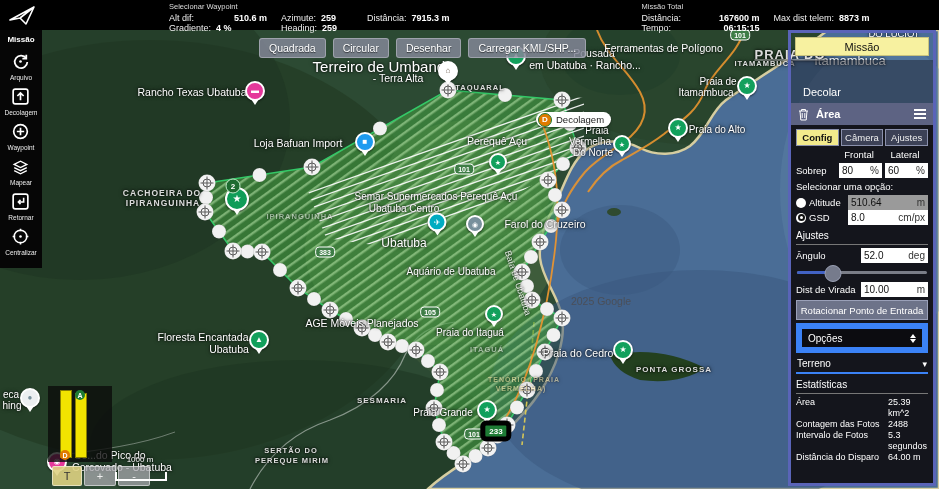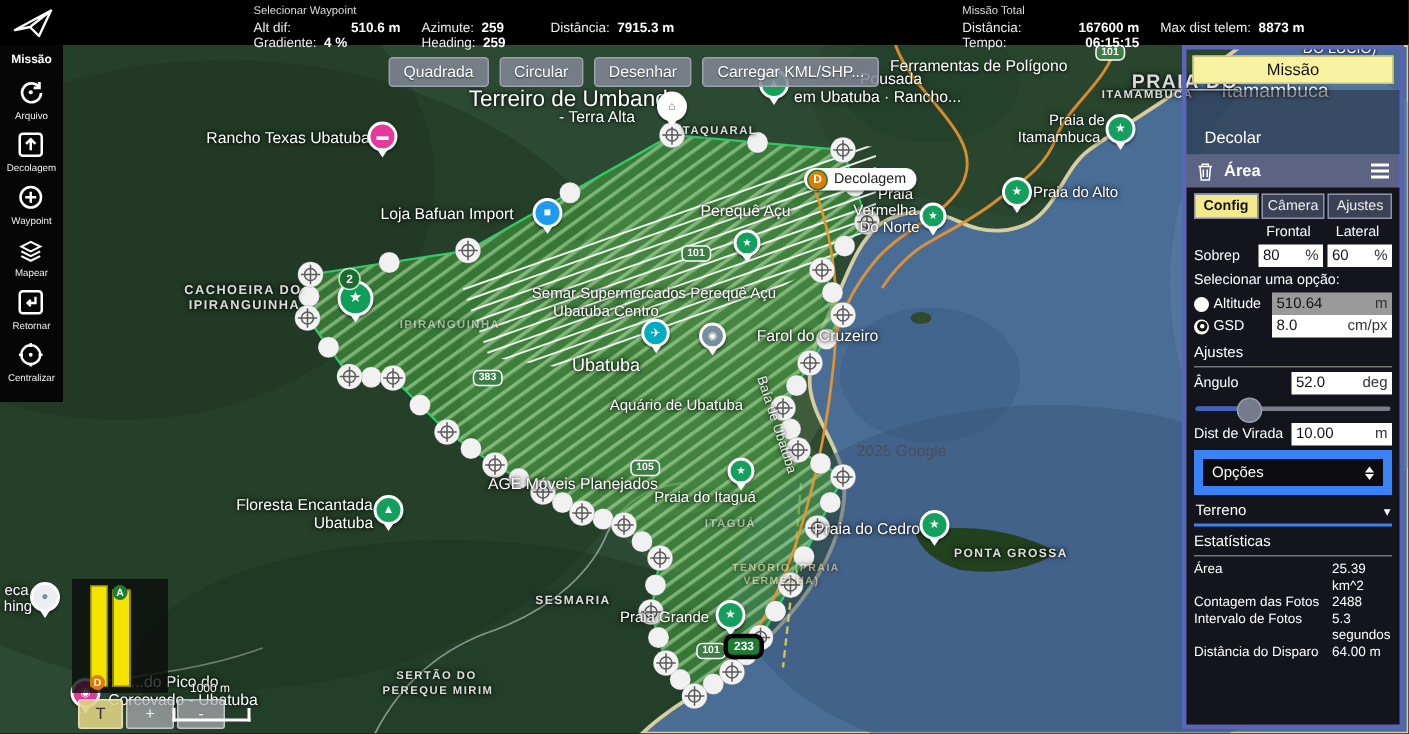--- a/index.html
+++ b/index.html
@@ -31,26 +31,26 @@
        text-shadow:0 0 2px rgba(0,0,0,.95),0 0 4px rgba(0,0,0,.7);z-index:10;pointer-events:none;}
   .lbl.area{letter-spacing:1px;font-weight:bold;color:rgba(255,255,255,.85);}
   .pin{position:absolute;transform:translate(-50%,-50%);border-radius:50%;z-index:12;
        display:flex;align-items:center;justify-content:center;box-shadow:0 1px 2px rgba(0,0,0,.6);
        border:2px solid #fff;}
   .pin .ptr{position:absolute;bottom:-6px;left:50%;transform:translateX(-50%);width:0;height:0;
        border-left:4px solid transparent;border-right:4px solid transparent;border-top:6px solid #fff;}
   .shield{position:absolute;transform:translate(-50%,-50%);background:#3e7d46;color:#fff;
        border:1px solid #fff;border-radius:4px;font-size:7px;font-weight:bold;padding:1px 3px;z-index:9;}
   .wpbadge{position:absolute;transform:translate(-50%,-50%);background:#1e7c35;color:#fff;
-       border-radius:6px;font-size:8px;font-weight:bold;padding:1px 4px;z-index:13;border:3px solid #000000;}
+       border-radius:6px;font-size:8px;font-weight:bold;padding:1px 4px;z-index:13;border:5px solid #000000;}
   .vxbadge{position:absolute;transform:translate(-50%,-50%);background:#1d6b30;color:#fff;border-radius:50%;
        width:13px;height:13px;font-size:8px;font-weight:bold;display:flex;align-items:center;justify-content:center;
        z-index:13;border:1px solid #bfe9c8;}
   
-  .mtoolbar{position:absolute;left:259px;top:38px;z-index:40;display:flex;align-items:flex-start;gap:7px;}
+  .mtoolbar{position:absolute;left:259px;top:38px;z-index:40;display:flex;align-items:center;gap:18px;}
   .mbtn{background:rgba(130,134,150,.85);color:#fff;font-size:10.5px;padding:3px 9px;border-radius:3px;
         border:1px solid rgba(200,200,210,.5);text-shadow:0 1px 1px rgba(0,0,0,.6);cursor:pointer;}
   .mtools-lab{color:#fff;font-size:10.5px;text-shadow:0 1px 2px #000;}
   
   .dec-bubble{position:absolute;left:536px;top:112px;height:15px;background:#fff;border-radius:8px;
         display:flex;align-items:center;padding:0 7px 0 2px;z-index:14;box-shadow:0 1px 2px rgba(0,0,0,.5);}
   .dec-d{width:12px;height:12px;border-radius:50%;background:#e07b00;border:1px solid #1e7c35;color:#fff;
         font-size:8px;font-weight:bold;display:flex;align-items:center;justify-content:center;margin-right:4px;}
   .dec-t{font-size:9.5px;color:#222;}
   
@@ -392,21 +392,21 @@
         <div class="lbl" style="left: 436px; top: 196px; font-size: 10px;">Semar Supermercados Perequê Açu</div>
         <div class="lbl" style="left: 404px; top: 208px; font-size: 10px;">Ubatuba Centro</div>
         <div class="lbl" style="left: 545px; top: 224px; font-size: 10.5px;">Farol do Cruzeiro</div>
         <div class="lbl area" style="left: 162px; top: 193px; font-size: 8.5px;">CACHOEIRA DO</div>
         <div class="lbl area" style="left: 163px; top: 203px; font-size: 8.5px;">IPIRANGUINHA</div>
         <div class="lbl area" style="left: 300px; top: 216px; font-size: 7.5px; opacity: 0.6;">IPIRANGUINHA</div>
         <div class="lbl" style="left: 404px; top: 243px; font-size: 12px;">Ubatuba</div>
         <div class="lbl" style="left: 451px; top: 271px; font-size: 10px;">Aquário de Ubatuba</div>
         <div class="lbl" style="left: 518px; top: 283px; font-size: 9px; opacity: 0.85; transform: translate(-50%, -50%) rotate(72deg);">Baía de Ubatuba</div>
         <div class="lbl" style="left: 601px; top: 301px; font-size: 10.5px; color: rgba(75, 75, 80, 0.85); text-shadow: none;">2025 Google</div>
-        <div class="lbl" style="left: 382px; top: 323px; font-size: 10.5px;">AGE Móveis Planejados</div>
+        <div class="lbl" style="left: 362px; top: 323px; font-size: 10.5px;">AGE Móveis Planejados</div>
         <div class="lbl" style="left: 203px; top: 337px; font-size: 10.5px;">Floresta Encantada</div>
         <div class="lbl" style="left: 229px; top: 349px; font-size: 10.5px;">Ubatuba</div>
         <div class="lbl" style="left: 470px; top: 332px; font-size: 10px;">Praia do Itaguá</div>
         <div class="lbl area" style="left: 487px; top: 349px; font-size: 7.5px; opacity: 0.6;">ITAGUÁ</div>
         <div class="lbl area" style="left: 382px; top: 400px; font-size: 8px;">SESMARIA</div>
         <div class="lbl" style="left: 443px; top: 412px; font-size: 10px;">Praia Grande</div>
         <div class="lbl area" style="left: 524px; top: 379px; font-size: 7px; color: rgb(255, 233, 168); opacity: 0.55;">TENÓRIO (PRAIA</div>
         <div class="lbl area" style="left: 521px; top: 388px; font-size: 7px; color: rgb(255, 233, 168); opacity: 0.55;">VERMELHA)</div>
         <div class="lbl" style="left: 578px; top: 353px; font-size: 10.5px;">Praia do Cedro</div>
         <div class="lbl area" style="left: 674px; top: 369px; font-size: 8px;">PONTA GROSSA</div>
@@ -699,20 +699,21 @@
           <div class="sl-fill" id="sl-fill" style="width: 28%;"></div>
         <div class="sl-thumb" id="sl-thumb" style="left: 28%;"></div>
       </div>
       <div class="row">
         <span class="rlab2">Dist de Virada</span>
         <span class="inp">
           <span>10.00</span>
             <span class="u">m</span>
           </span>
       </div>
+      <div class="pbtn">Rotacionar Ponto de Entrada</div>
       <div class="pselect">
         <span>Opções</span>
         <span class="chev">
             <b class="up"></b>
             <b class="dn"></b>
           </span>
       </div>
       <div class="trow">
         <span>Terreno</span>
         <span style="font-size:9px;">▾</span>

